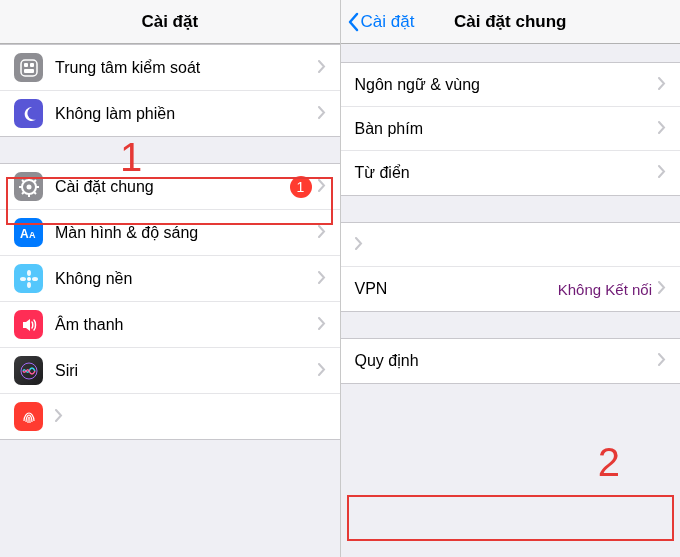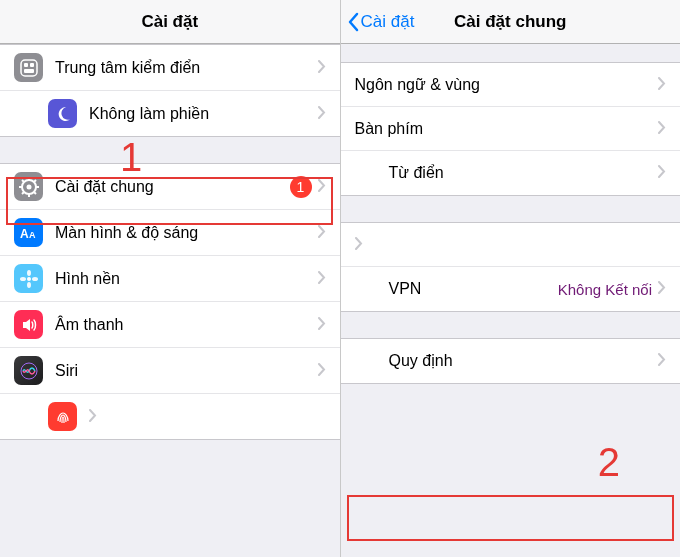--- a/index.html
+++ b/index.html
@@ -24,21 +24,21 @@
   }
   .navbar .back svg { margin-right: 2px; }
   .scroll { flex: 1; overflow: hidden; }
   .group { background: #fff; border-top: 1px solid #c8c7cc; border-bottom: 1px solid #c8c7cc; }
   .gap { height: 26px; }
   .gap-sm { height: 18px; }
   .row {
     min-height: 44px; padding: 8px 14px; display: flex; align-items: center;
     border-bottom: 1px solid #e5e5e8; position: relative;
   }
-  .row:last-child { border-bottom: none; margin-left: 34px; }
+  .row:last-child { border-bottom: none; }
   .row .label { flex: 1; font-size: 16px; color: #000; }
   .row .value { font-size: 15px; color: #701a75; margin-right: 6px; }
   .row .chev { color: #c7c7cc; }
   .icon {
     width: 29px; height: 29px; border-radius: 7px; display: flex; align-items: center;
     justify-content: center; margin-right: 12px; flex-shrink: 0;
   }
   .badge {
     background: #ff3b30; color: #fff; min-width: 22px; height: 22px; border-radius: 11px;
     display: flex; align-items: center; justify-content: center; font-size: 14px; margin-right: 6px;
@@ -70,21 +70,21 @@
       <div class="group">
         <div class="row">
           <div class="icon bg-grey">
             <svg width="18" height="18" viewBox="0 0 18 18">
                 <rect x="1" y="1" width="16" height="16" rx="4" fill="none" stroke="#fff" stroke-width="1.5"></rect>
                 <rect x="4" y="4" width="4" height="4" rx="1" fill="#fff"></rect>
                 <rect x="10" y="4" width="4" height="4" rx="1" fill="#fff"></rect>
                 <rect x="4" y="10" width="10" height="4" rx="1" fill="#fff"></rect>
               </svg>
           </div>
-          <div class="label">Trung tâm kiểm điển</div>
+          <div class="label">Trung tâm kiểm soát</div>
           <span class="chev"><svg width="8" height="13" viewBox="0 0 8 13">
                 <path d="M1 1l5 5.5L1 12" stroke="#c7c7cc" stroke-width="2" fill="none" stroke-linecap="round"></path>
               </svg></span>
         </div>
         <div class="row">
           <div class="icon bg-purple">
             <svg width="18" height="18" viewBox="0 0 18 18">
                 <path d="M12 2a7 7 0 1 0 4 12.5A6 6 0 0 1 12 2z" fill="#fff"></path>
               </svg>
           </div>
@@ -138,21 +138,21 @@
             <svg width="18" height="18" viewBox="0 0 18 18">
                 <circle cx="9" cy="9" r="2" fill="#fff"></circle>
                 <g fill="#fff" opacity="0.9">
                   <ellipse cx="9" cy="3" rx="2" ry="3"></ellipse>
                   <ellipse cx="9" cy="15" rx="2" ry="3"></ellipse>
                   <ellipse cx="3" cy="9" rx="3" ry="2"></ellipse>
                   <ellipse cx="15" cy="9" rx="3" ry="2"></ellipse>
                 </g>
               </svg>
           </div>
-          <div class="label">Hình nền</div>
+          <div class="label">Không nền</div>
           <span class="chev"><svg width="8" height="13" viewBox="0 0 8 13">
                 <path d="M1 1l5 5.5L1 12" stroke="#c7c7cc" stroke-width="2" fill="none" stroke-linecap="round"></path>
               </svg></span>
         </div>
         <div class="row">
           <div class="icon bg-pink">
             <svg width="18" height="18" viewBox="0 0 18 18">
                 <path d="M3 6v6h3l4 3V3L6 6H3z" fill="#fff"></path>
                 <path d="M12 6c1 1 1 5 0 6M14 4c2 2 2 8 0 10" stroke="#fff" stroke-width="1.5" fill="none" stroke-linecap="round"></path>
               </svg>

